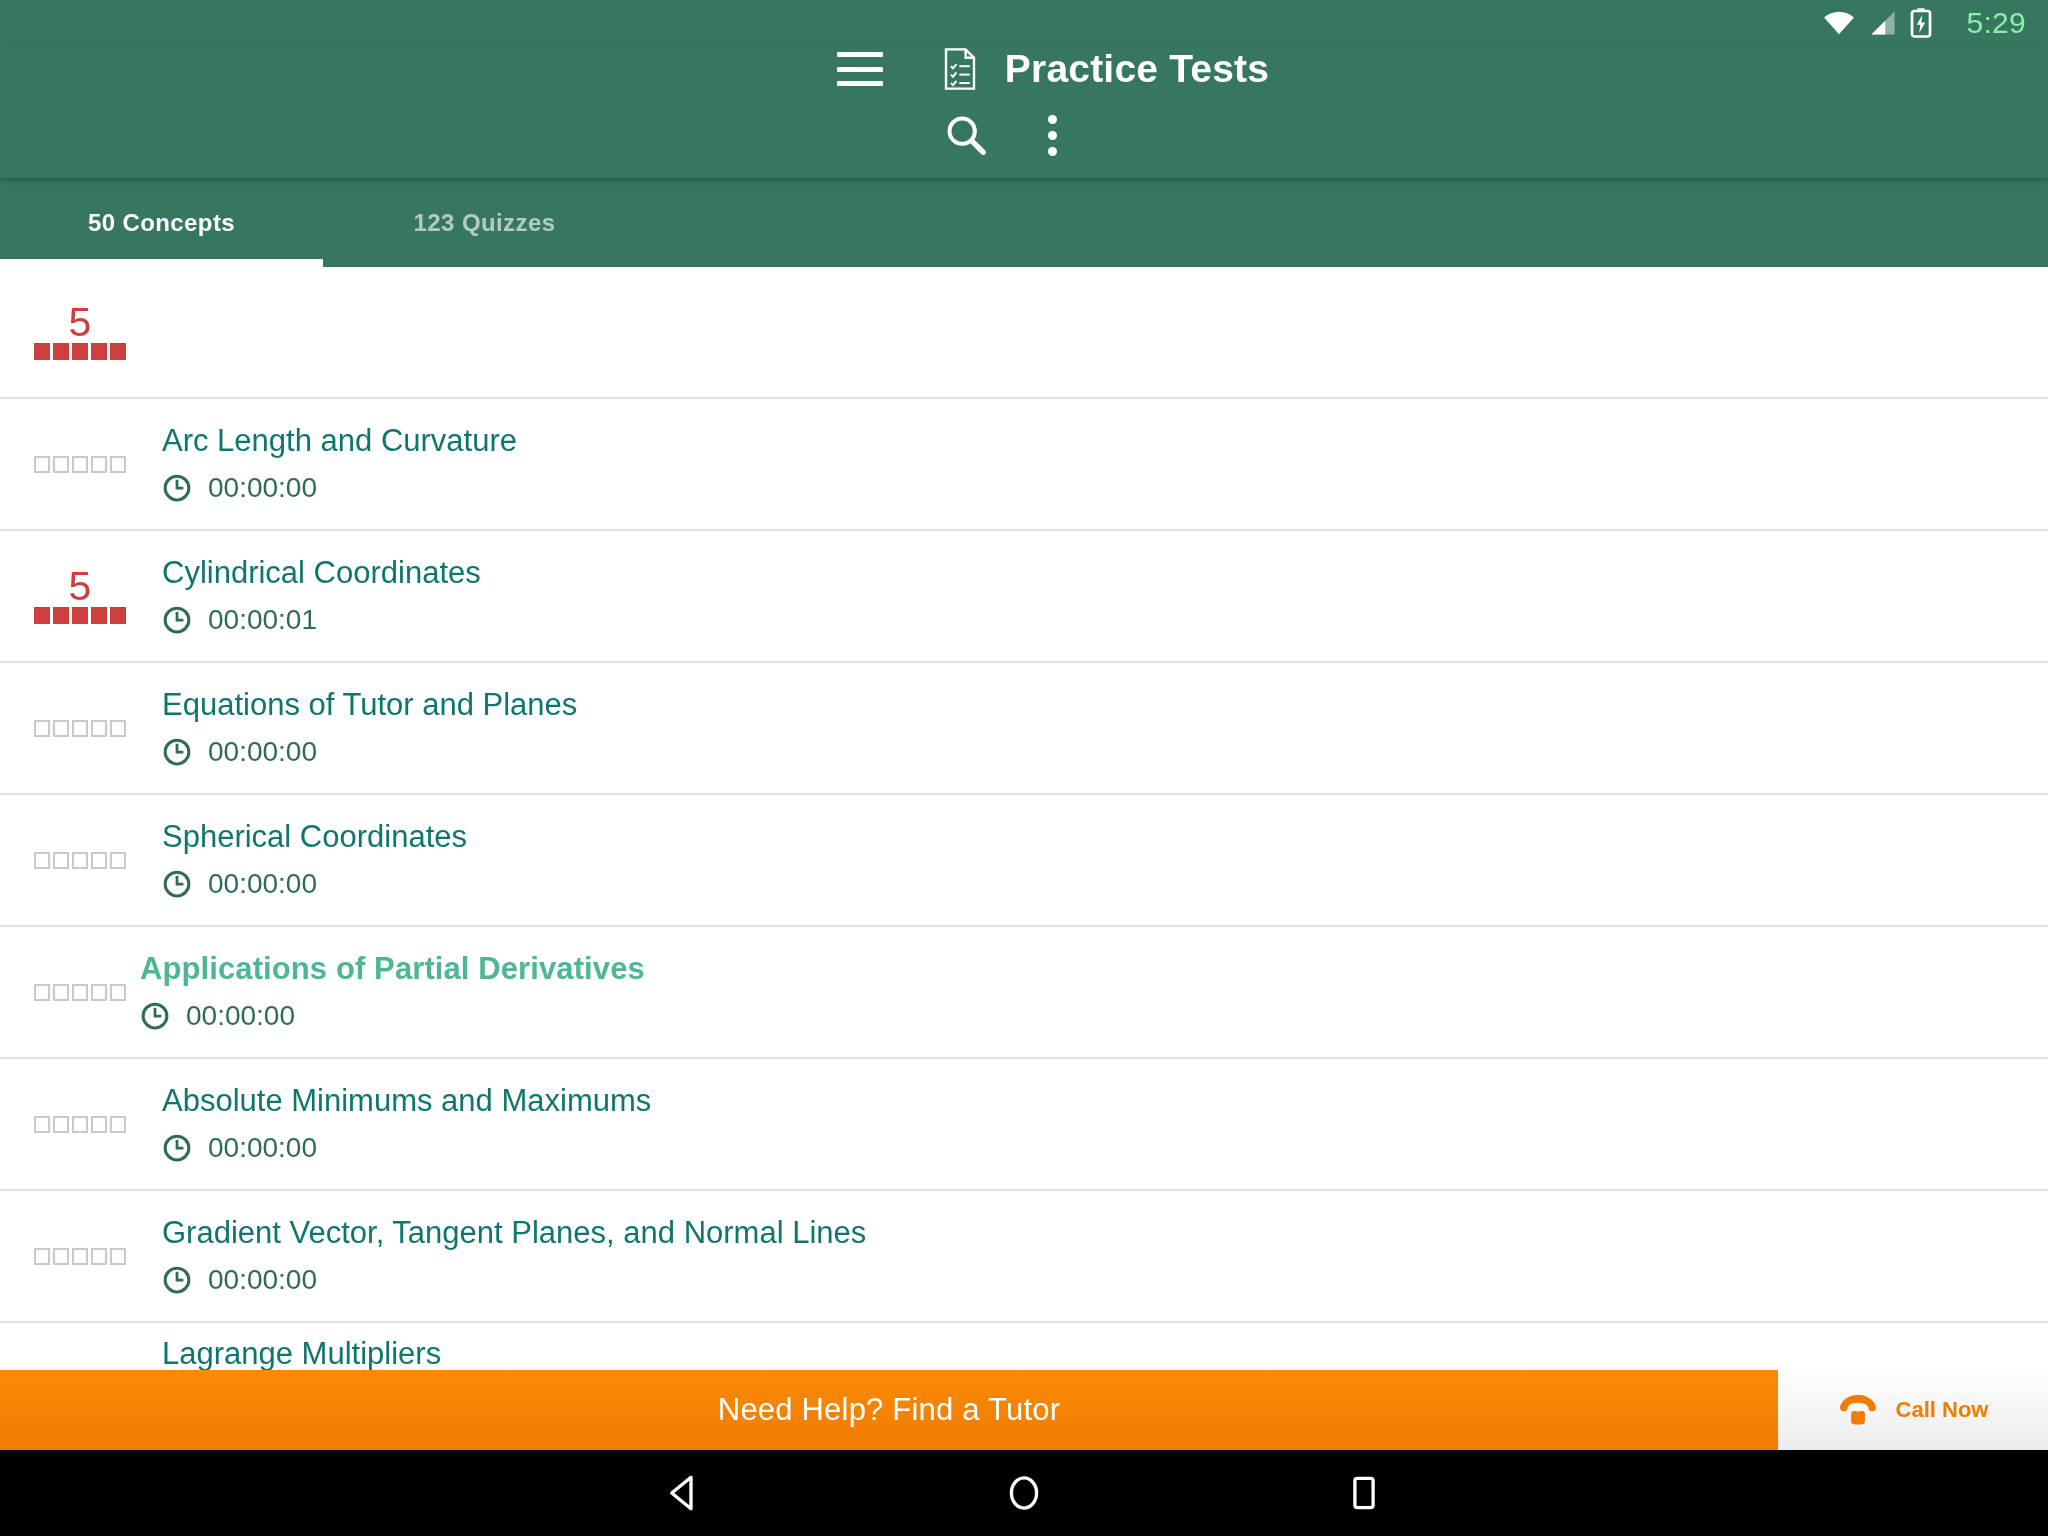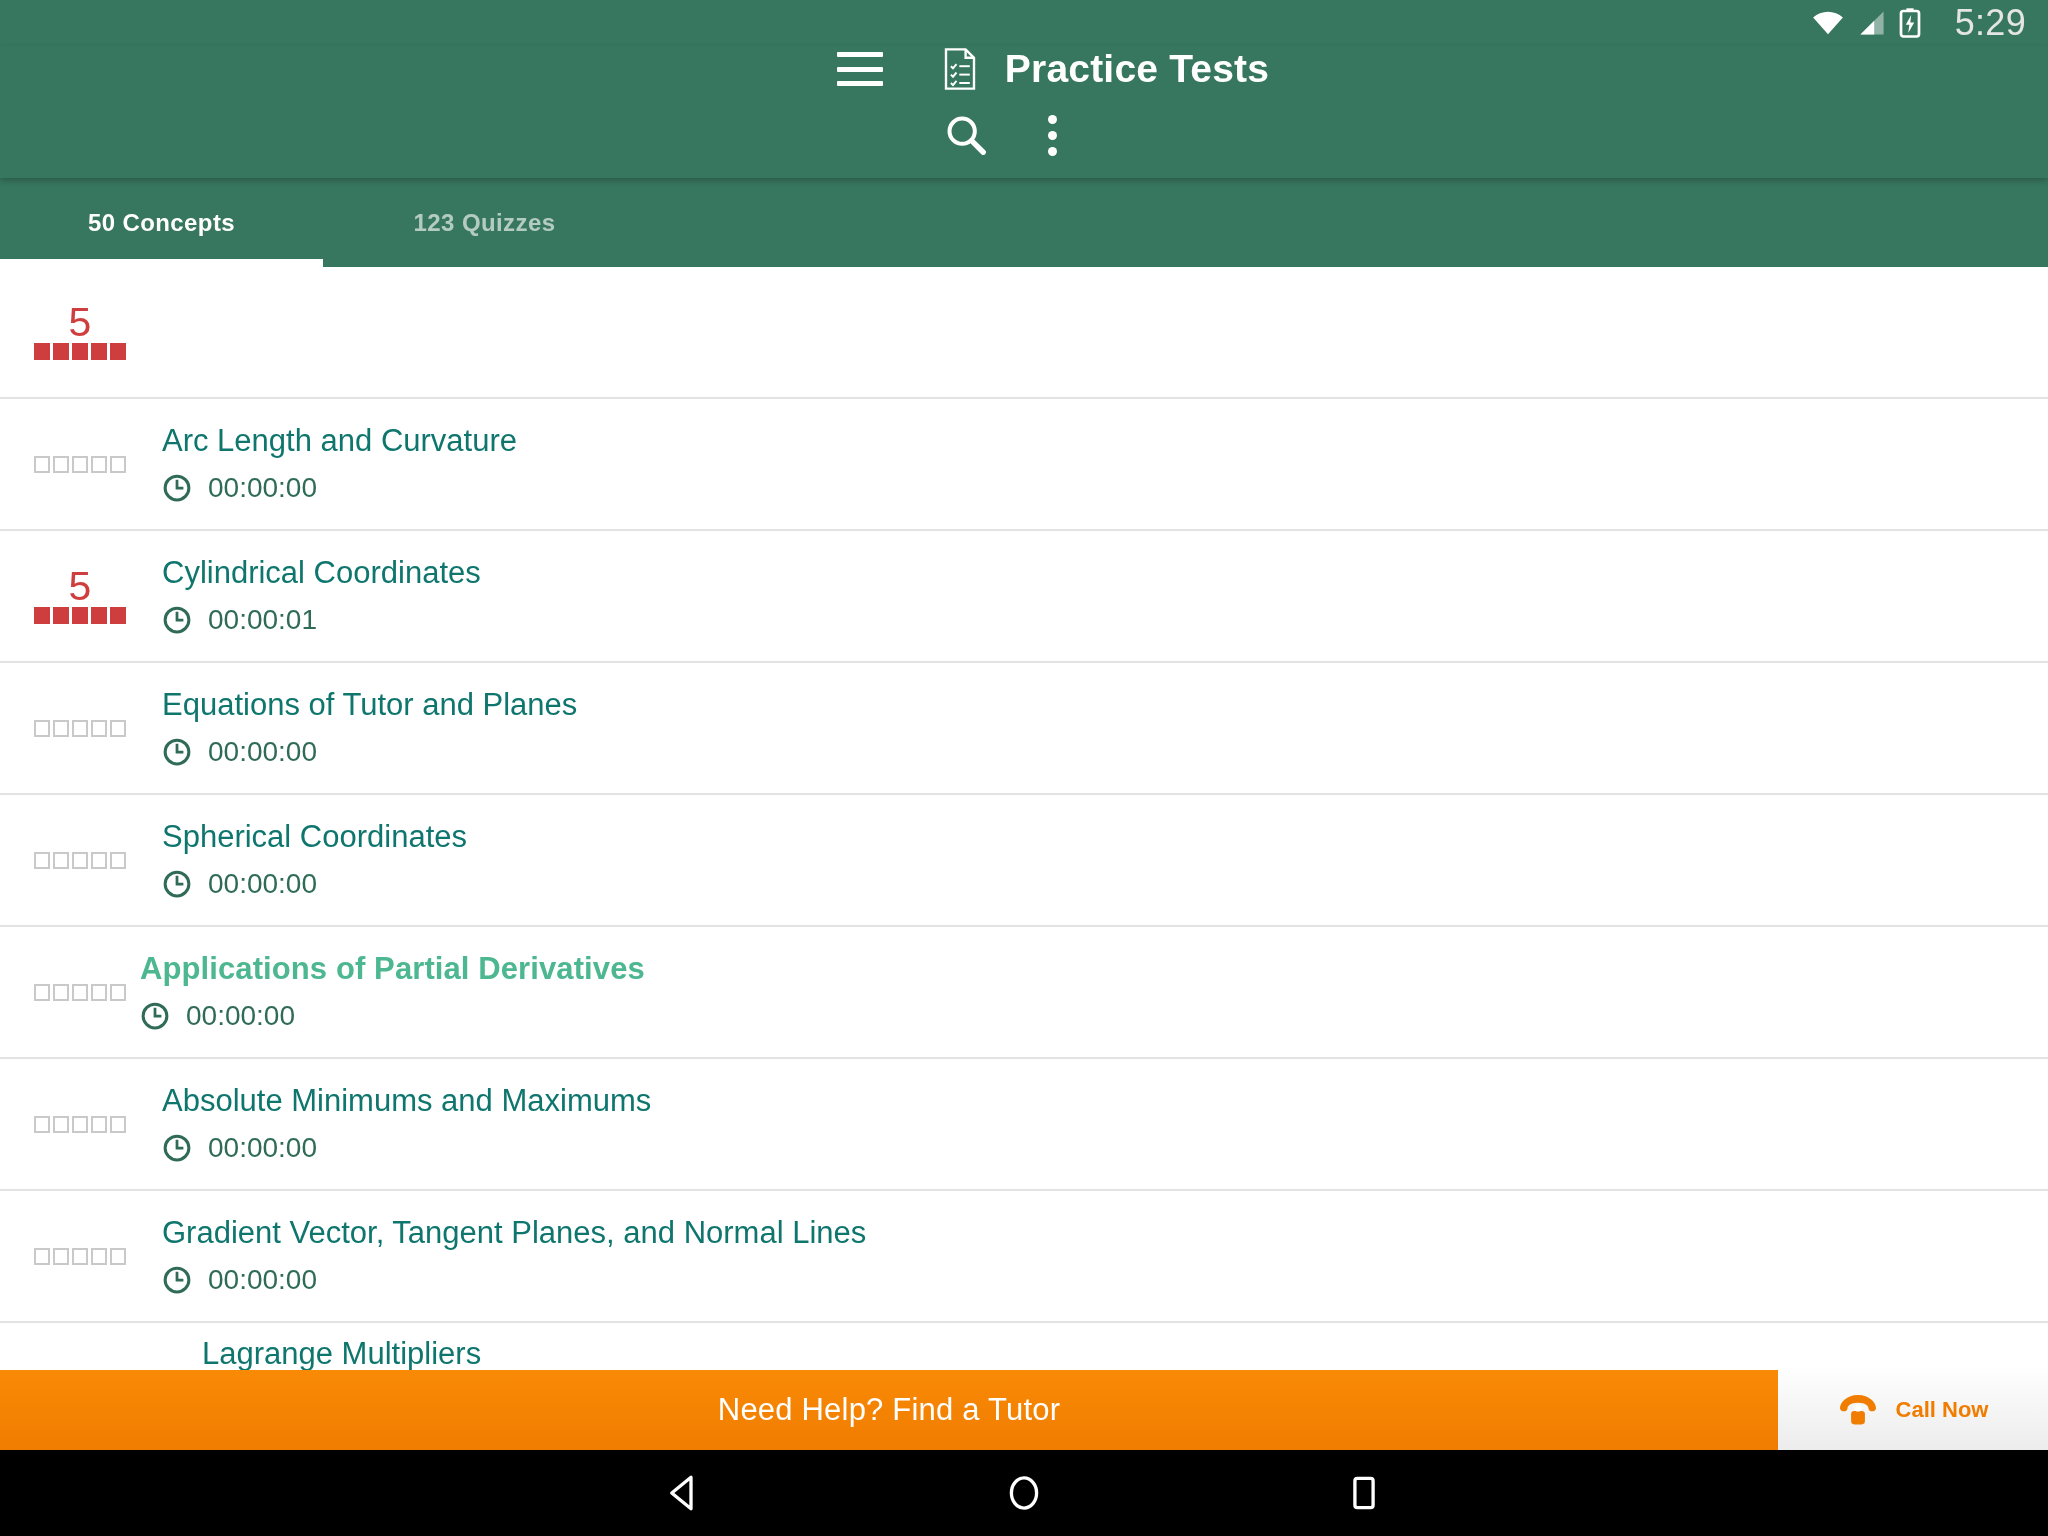--- a/index.html
+++ b/index.html
@@ -14,21 +14,21 @@
   
   .statusbar {
     position: absolute; top: 0; left: 0;
     width: 2048px; height: 46px;
     background: #37765f;
     display: flex; align-items: center; justify-content: flex-end;
     padding-right: 22px;
   }
   .status-icons { display: flex; align-items: center; gap: 12px; }
   .sb-clock {
-    color: #e5e5e5; font-size: 36px; font-weight: 400;
+    color: #86efac; font-size: 30px; font-weight: 400;
     letter-spacing: .3px; margin-left: 22px; line-height: 1;
   }
 
   
   .appbar {
     position: absolute; top: 46px; left: 0;
     width: 2048px; height: 132px;
     background: #37765f;
     display: flex; align-items: center;
     box-shadow: 0 3px 6px rgba(0,0,0,.22);
@@ -106,21 +106,21 @@
   .row-title { font-size: 31px; line-height: 1.12; }
   .row-title.section { color: #4cb791; font-weight: bold; letter-spacing: .1px; }
   .row-title.item { color: #0f766e; font-weight: 400; }
   .time-line { display: flex; align-items: center; gap: 16px; }
   .time-text { color: #2f6b57; font-size: 28px; }
 
   .row.section-row .content-cell { padding-left: 0px; }
   .row.item-row .content-cell { padding-left: 22px; }
 
   
-  .row.clipped { height: 66px; border-bottom: none; align-items: flex-start; padding-left: 40px; }
+  .row.clipped { height: 66px; border-bottom: none; align-items: flex-start; }
   .row.clipped .content-cell { padding-top: 14px; justify-content: flex-start; }
 
   
   .banner {
     position: absolute; left: 0; top: 1370px;
     width: 2048px; height: 80px;
     display: flex;
   }
   .banner-main {
     flex: 1;

